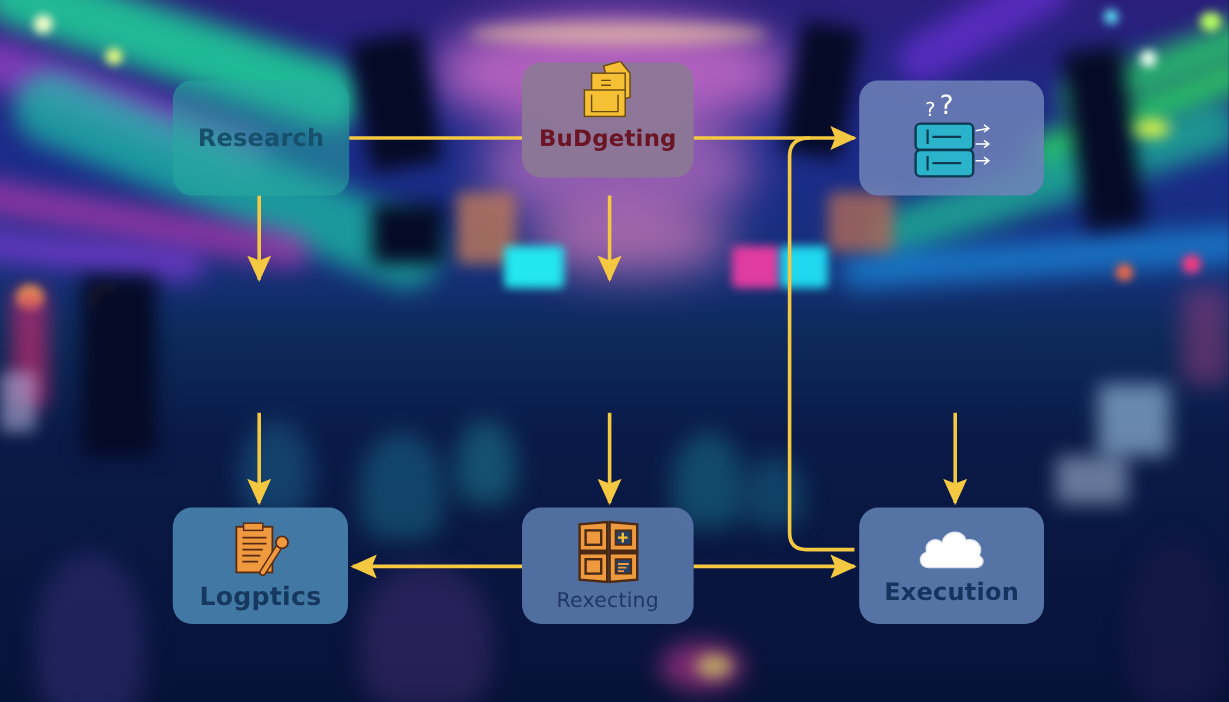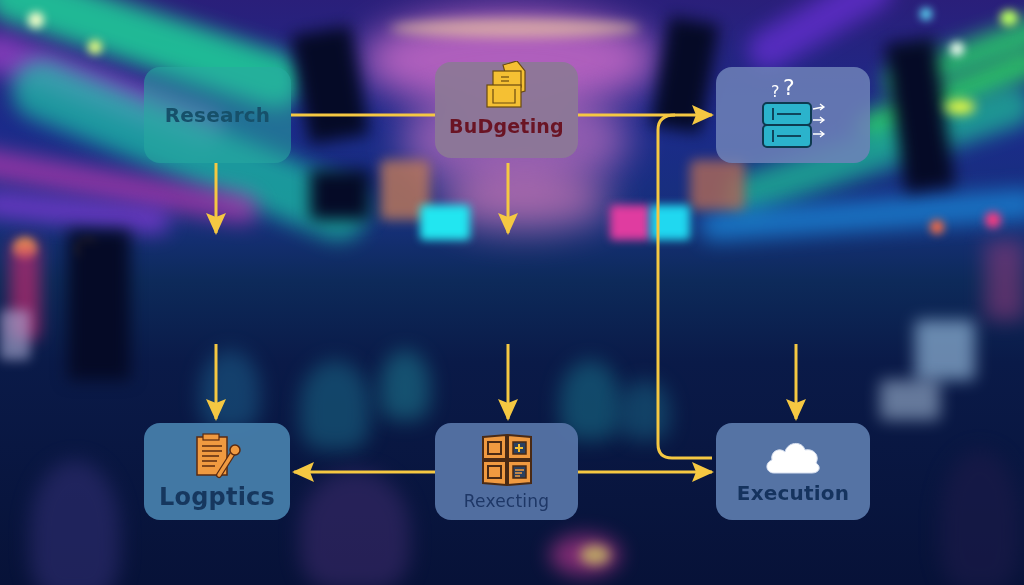--- a/index.html
+++ b/index.html
@@ -24,25 +24,25 @@
   svg.arrows { position: absolute; left: 0; top: 0; width: 1024px; height: 585px; z-index: 2; }
 
   
   .node {
     position: absolute; border-radius: 16px; z-index: 3;
     display: flex; flex-direction: column; align-items: center; justify-content: center;
   }
   .node-label { font-weight: bold; font-size: 19px; letter-spacing: 0.2px; }
   .n-research { left: 144px; top: 67px; width: 147px; height: 96px; background: rgba(40,170,160,0.55); }
   .n-research .node-label { color: #16506a; font-size: 20px; }
-  .n-budget { left: 435px; top: 62px; width: 143px; height: 96px; background: rgba(140,120,150,0.92); }
+  .n-budget { left: 435px; top: 52px; width: 143px; height: 96px; background: rgba(140,120,150,0.92); }
   .n-budget .node-label { color: #6a1424; font-size: 19px; margin-top: 2px; }
   .n-query { left: 716px; top: 67px; width: 154px; height: 96px; background: rgba(110,130,185,0.85); }
   .n-logistics { left: 144px; top: 423px; width: 146px; height: 97px; background: rgba(70,125,170,0.95); }
-  .n-logistics .node-label { color: #16375e; font-size: 24px; margin-top: 4px; }
+  .n-logistics .node-label { color: #16375e; font-size: 21px; margin-top: 4px; }
   .n-report { left: 435px; top: 423px; width: 143px; height: 97px; background: rgba(85,115,165,0.95); }
   .n-report .node-label { color: #1e3766; font-weight: normal; font-size: 17px; margin-top: 4px; }
   .n-exec { left: 716px; top: 423px; width: 154px; height: 97px; background: rgba(90,120,170,0.95); }
   .n-exec .node-label { color: #15335e; font-size: 20px; margin-top: 6px; }
 
   
   .banner {
     position: absolute; left: 145px; top: 237px; width: 724px; height: 107px; z-index: 3;
     border-radius: 12px; background: rgba(22,70,110,0.72);
     display: flex; align-items: center; justify-content: center;

